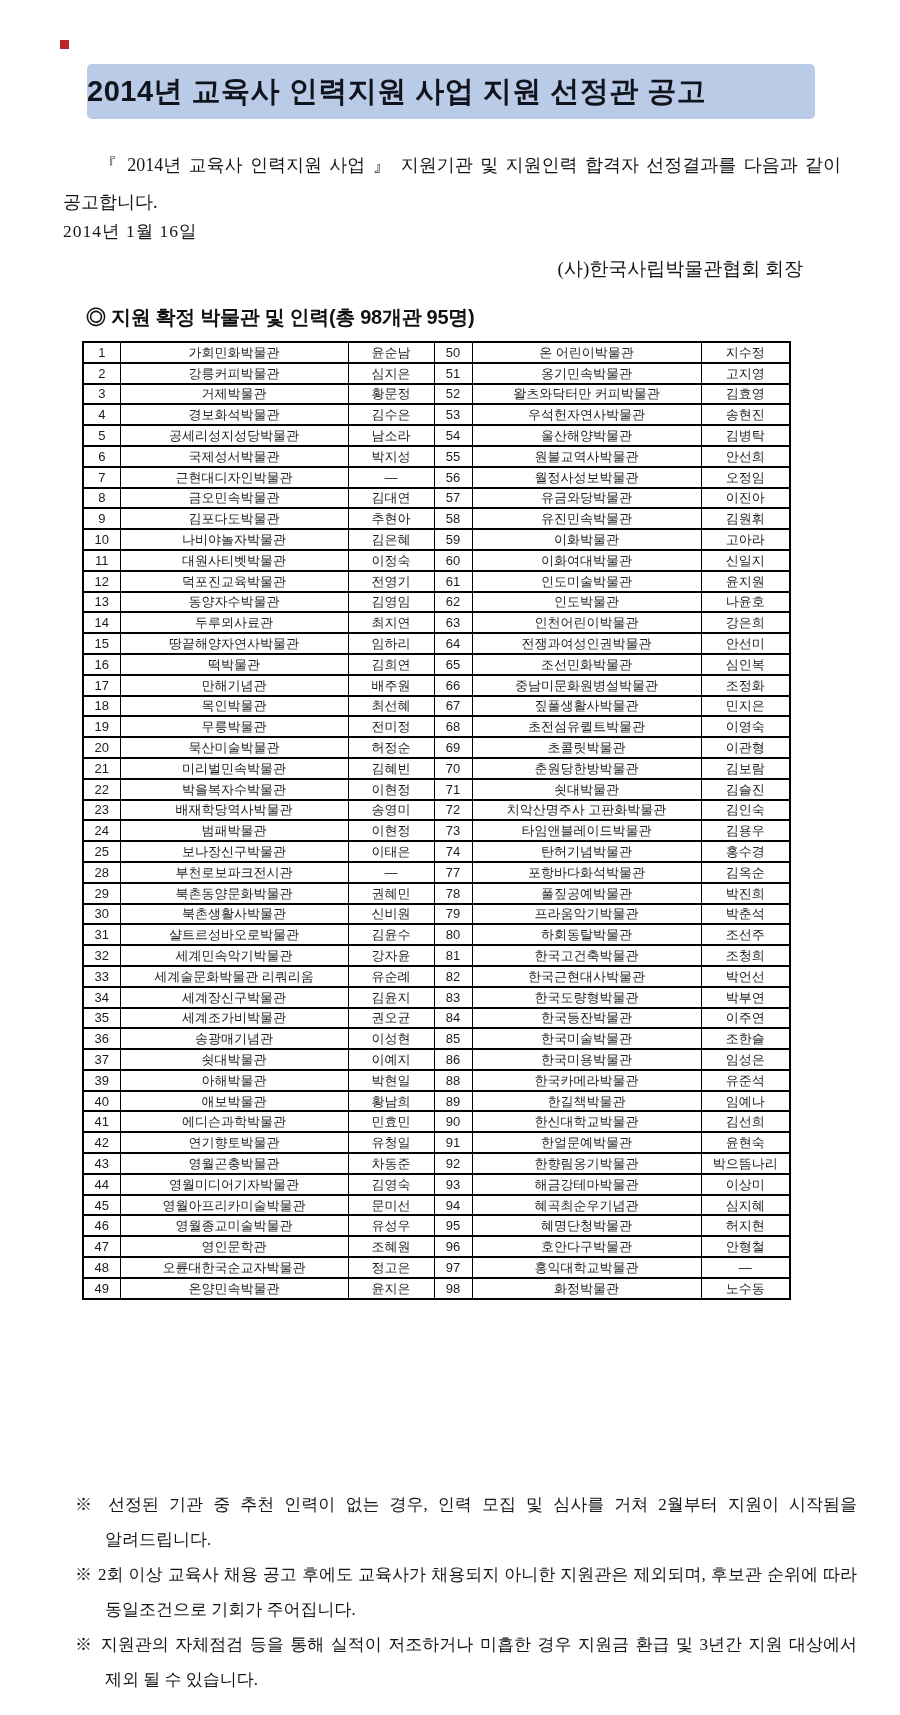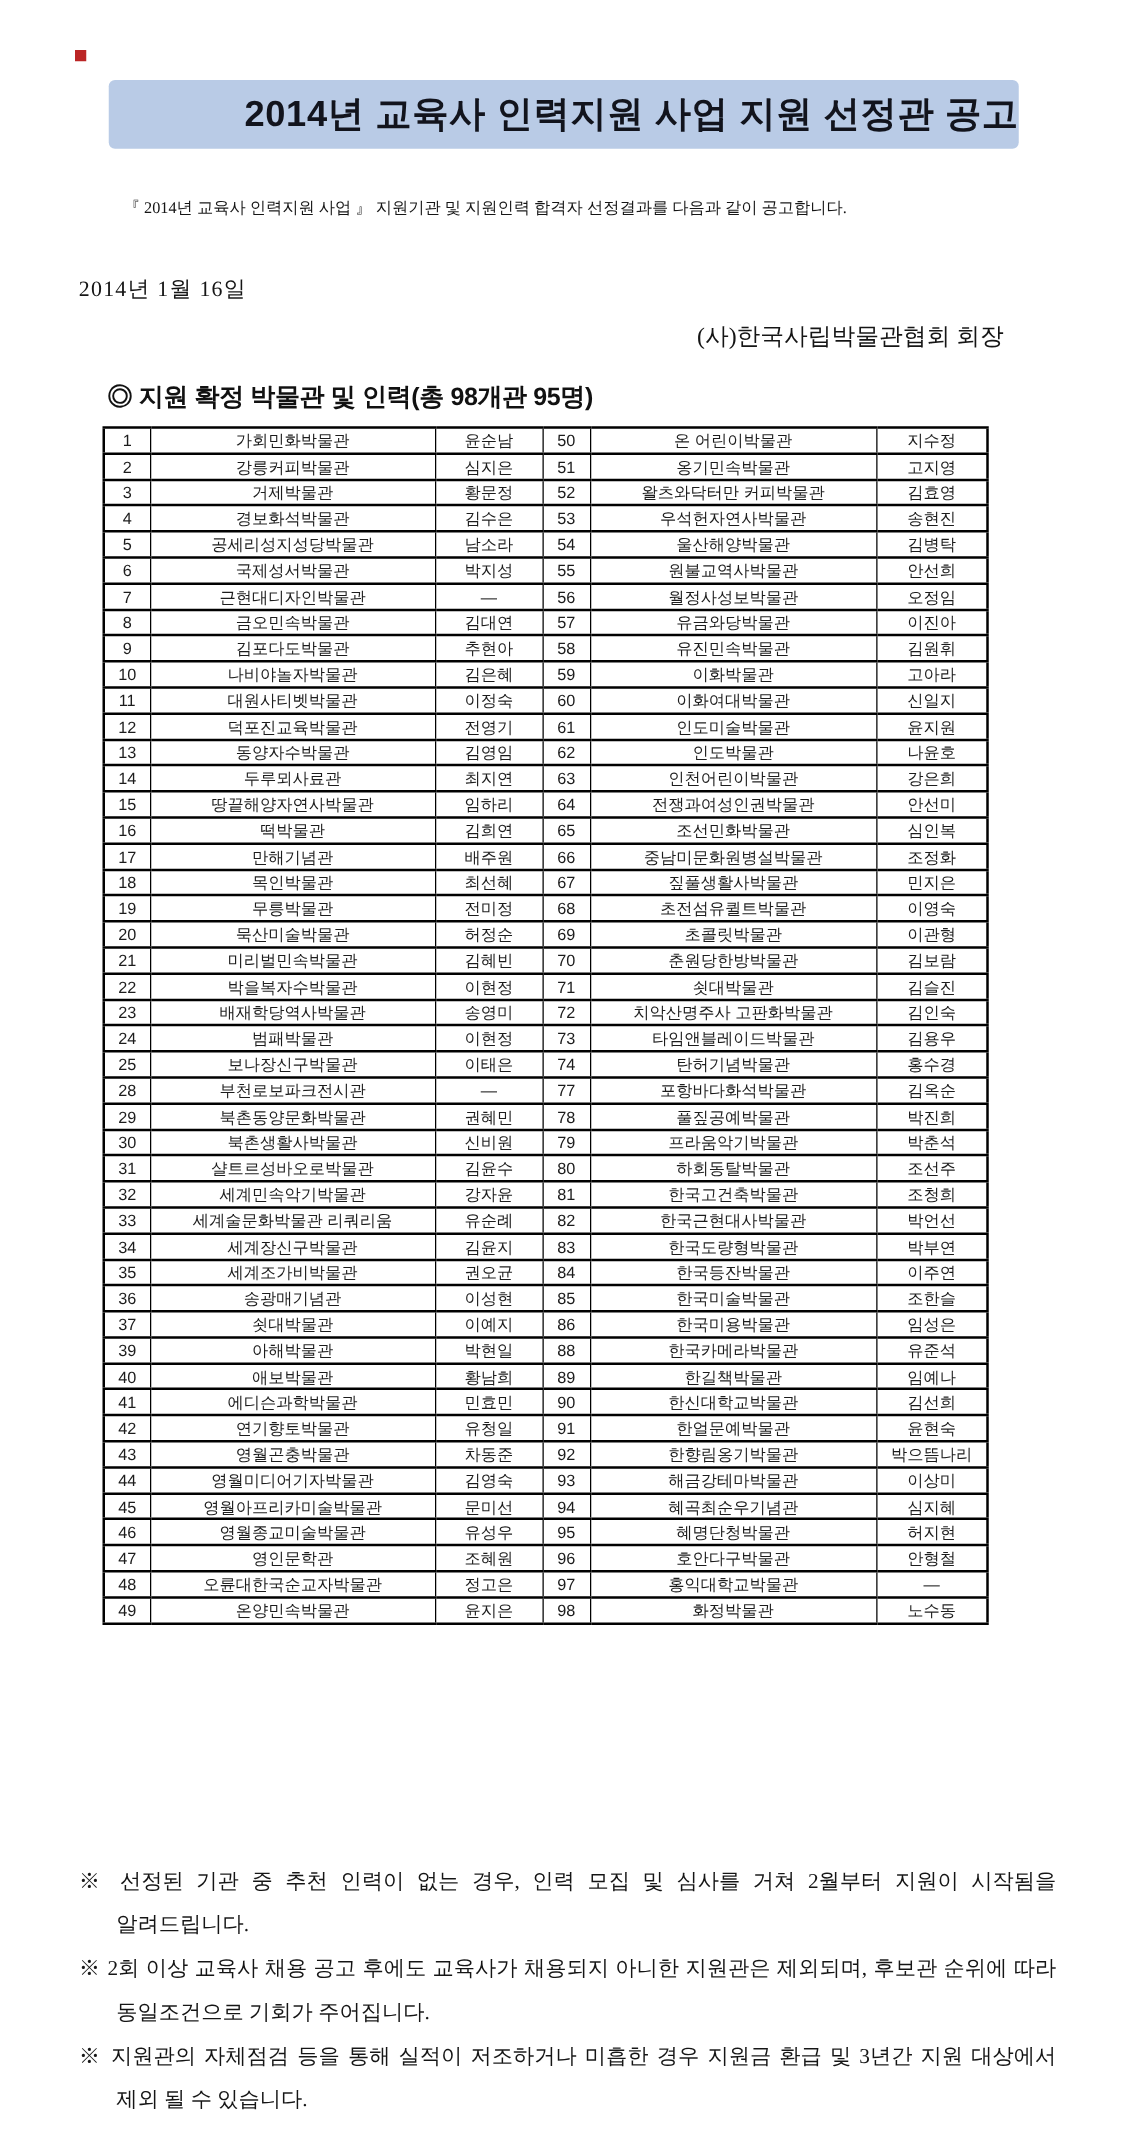--- a/index.html
+++ b/index.html
@@ -12,30 +12,30 @@
     overflow: hidden;
   }
   .red-mark {
     position: absolute; left: 60px; top: 40px;
     width: 9px; height: 9px;
   }
   .title-banner {
     position: absolute; left: 87px; top: 64px;
     width: 728px; height: 55px;
     border-radius: 5px;
-    display: flex; align-items: center; justify-content: flex-end;
+    display: flex; align-items: center; justify-content: flex-start;
   }
   .title-banner .page-title {
     font-family: "Liberation Sans", sans-serif;
     font-weight: bold; font-size: 29px;
     color: #12141d; letter-spacing: 0.5px;
   }
   .intro-paragraph {
     position: absolute; left: 63px; top: 147px; width: 778px;
-    font-size: 13px; line-height: 37px;
+    font-size: 18px; line-height: 37px;
     text-align: justify; text-indent: 36px;
     color: #151515; word-break: keep-all;
   }
   .date-line {
     position: absolute; left: 63px; top: 219px; width: 710px;
     font-size: 17.5px; color: #151515;
     letter-spacing: 1px;
   }
   .signer-line {
     position: absolute; left: 63px; top: 256px; width: 740px;
@@ -57,21 +57,21 @@
   table.museum-table td {
     border-left: 1px solid #000; border-right: 1px solid #000;
     border-top: 2px solid #000; border-bottom: 2px solid #000;
     height: 20.8px; line-height: 1;
     text-align: center; vertical-align: middle;
     white-space: nowrap; overflow: hidden;
     padding: 0 2px;
   }
   table.museum-table { border: 2px solid #000; }
   .notes {
-    position: absolute; left: 63px; top: 1487px; width: 782px;
+    position: absolute; left: 75px; top: 1487px; width: 782px;
     font-size: 17px; line-height: 35px; color: #151515;
   }
   .note-item {
     padding-left: 30px; text-indent: -30px;
     text-align: justify; word-break: keep-all;
   }
 </style>
 </head>
 <body>
 

